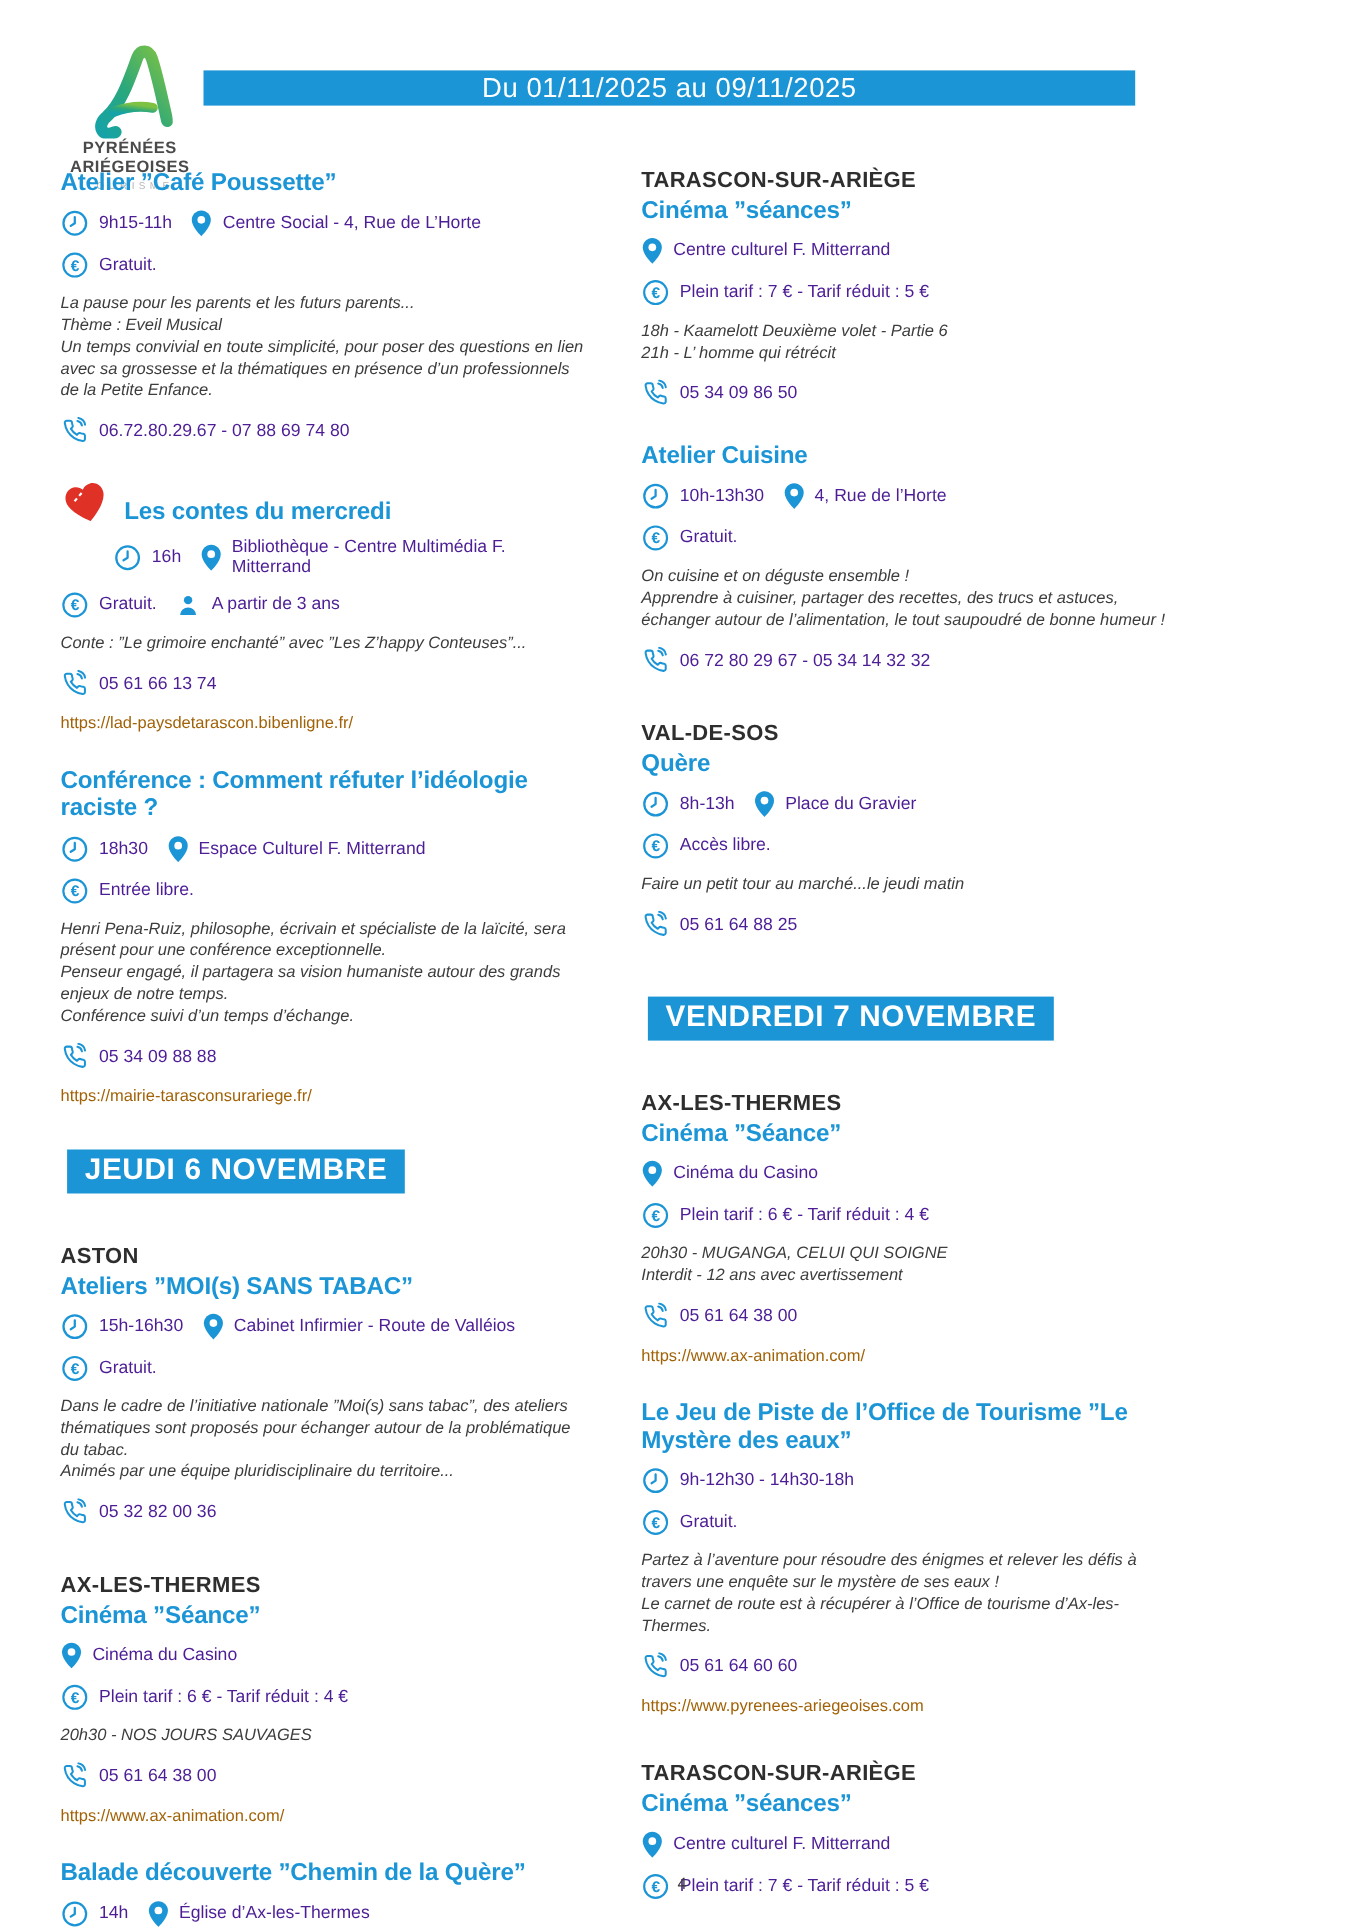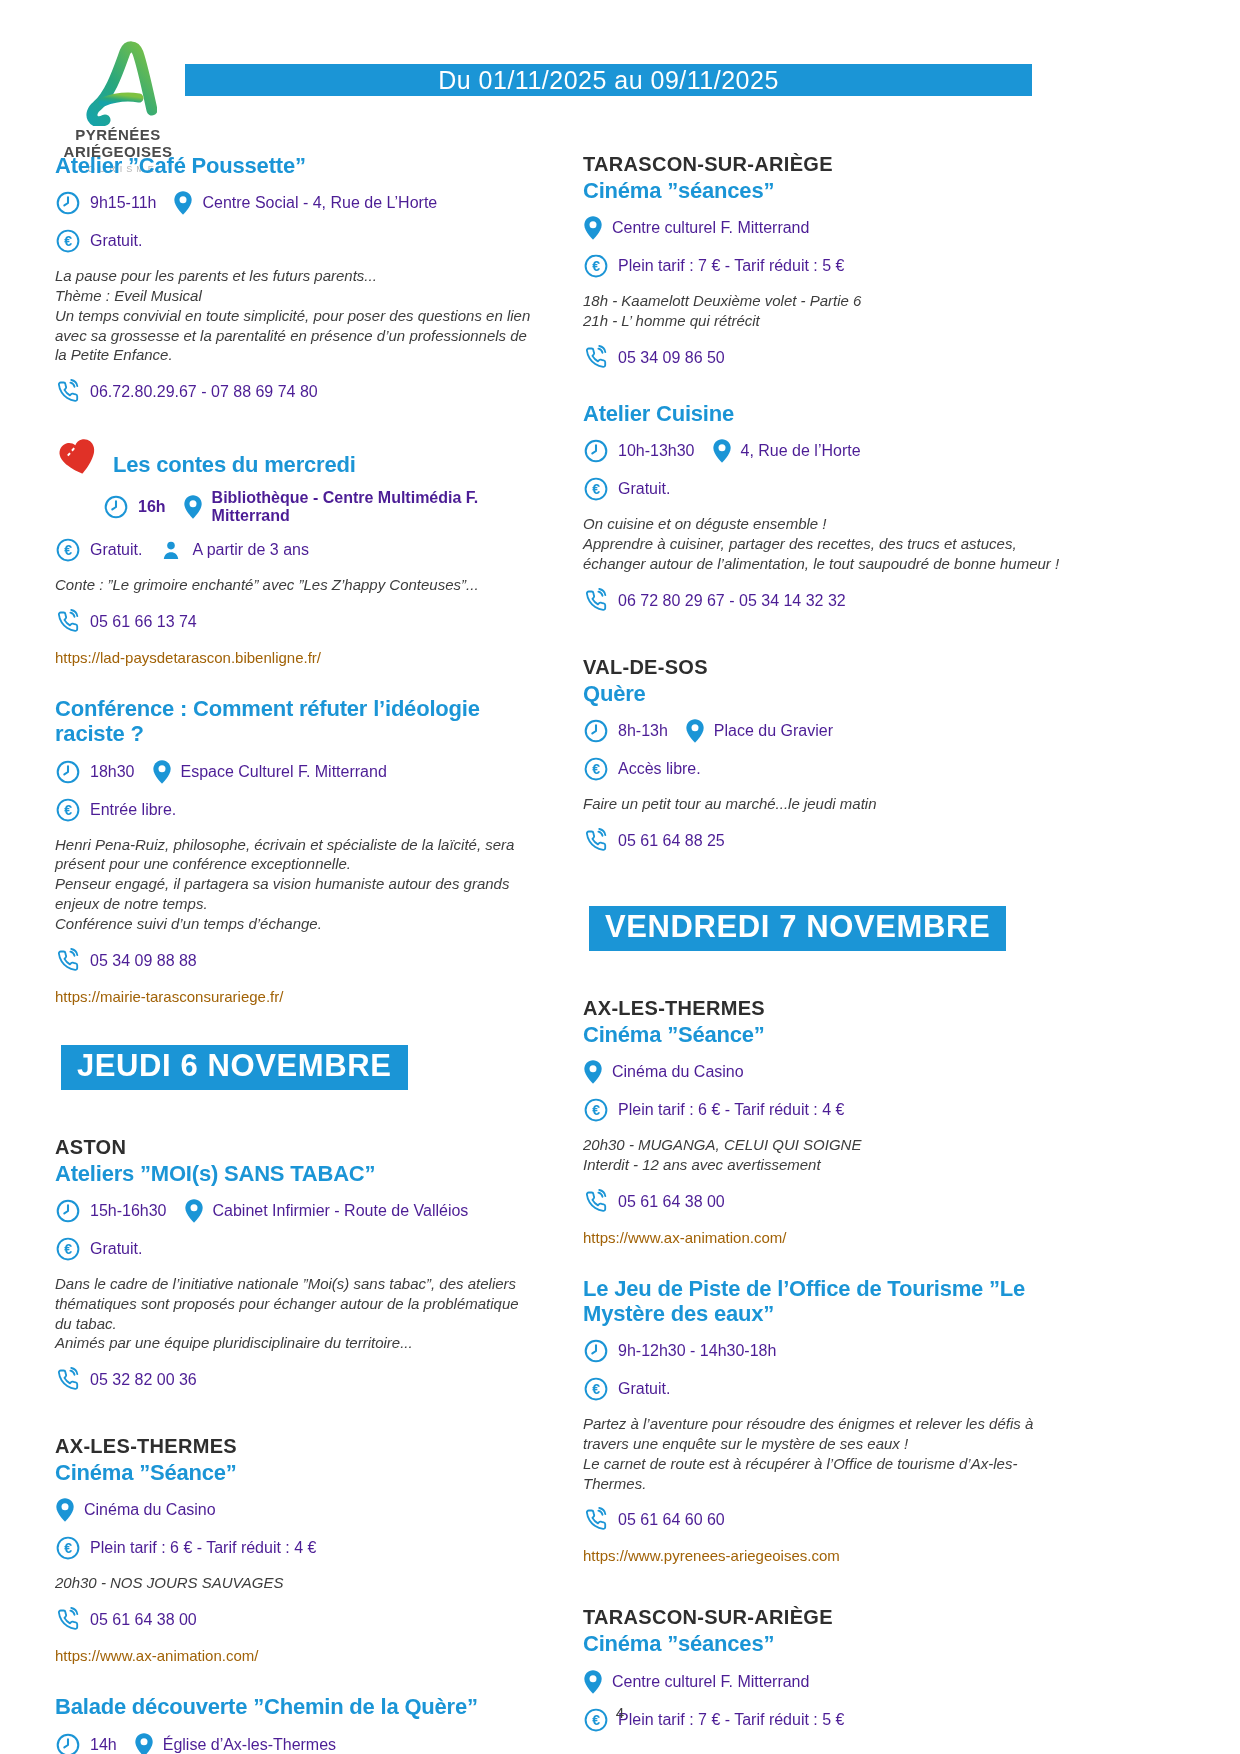--- a/index.html
+++ b/index.html
@@ -30,38 +30,38 @@
   .col > :first-child{margin-top:8px;}
   
   .city{
     font-size:20px;font-weight:800;color:#2e2e2e;
     letter-spacing:.3px;margin:42px 0 0 0;
   }
   .city + .event{margin-top:2px;}
   
   .day-banner{
     display:inline-block;background:var(--blue,#1b95d6);color:#fff;
-    font-size:31px;font-weight:700;letter-spacing:.6px;
+    font-size:27px;font-weight:700;letter-spacing:.6px;
     padding:3px 16px 6px 16px;margin:40px 0 4px 6px;
   }
   
   .event{margin-top:30px;}
   .title-row{display:flex;align-items:flex-end;gap:12px;}
   .event-title{
     margin:0;font-size:22px;font-weight:800;color:var(--blue,#1b95d6);
     letter-spacing:-.2px;line-height:1.15;
   }
   .heart{flex:0 0 auto;display:block;}
   .heart svg{display:block;}
   .line{margin:12px 0;}
   .line.meta{display:flex;align-items:center;gap:9px;min-height:26px;}
   .line.meta .icon{flex:0 0 auto;color:var(--blue,#1b95d6);display:flex;align-items:center;}
   .line.meta .icon svg{display:block;}
   .line.meta .mtext{font-size:16px;color:#4c1d95;margin-right:8px;}
-  .event.has-heart .line.meta.indent{margin-left:48px;font-weight:bold;}
+  .event.has-heart .line.meta.indent{margin-left:48px;}
   .line.desc{
     font-style:italic;font-size:15px;line-height:1.32;color:#3d3d3d;
     white-space:pre-line;margin:10px 0 14px 0;
   }
   .line.url{font-size:15px;color:#a16207;margin:14px 0 0 0;}
   
   .page-number{
     position:absolute;left:0;right:0;top:1704px;
     text-align:center;font-size:15px;color:#3d3d3d;
   }
@@ -114,21 +114,21 @@
           <span class="icon">
             <svg width="26" height="26" viewBox="0 0 24 24">
               <circle cx="12" cy="12" r="9.6" fill="none" stroke="currentColor" stroke-width="1.8"></circle>
               <text x="12.2" y="16.6" text-anchor="middle" font-size="13" font-weight="600" fill="currentColor" font-family="inherit">€</text>
             </svg>
           </span>
           <span class="mtext">Gratuit.</span>
         </div>
         <div class="line desc">La pause pour les parents et les futurs parents...
 Thème : Eveil Musical
-Un temps convivial en toute simplicité, pour poser des questions en lien avec sa grossesse et la parentalité en présence d’un professionnels de la Petite Enfance.</div>
+Un temps convivial en toute simplicité, pour poser des questions en lien avec sa grossesse et la thématiques en présence d’un professionnels de la Petite Enfance.</div>
         <div class="line meta">
           <span class="icon">
             <svg width="26" height="26" viewBox="0 0 24 24" fill="none" stroke="currentColor" stroke-width="1.7" stroke-linecap="round" stroke-linejoin="round">
               <path d="M20.5 15.9v2.6a1.7 1.7 0 0 1-1.9 1.7 16.8 16.8 0 0 1-7.3-2.6 16.6 16.6 0 0 1-5.1-5.1A16.8 16.8 0 0 1 3.6 5.1 1.7 1.7 0 0 1 5.3 3.2h2.6a1.7 1.7 0 0 1 1.7 1.5c.1.8.3 1.7.6 2.4a1.7 1.7 0 0 1-.4 1.8L8.7 10a13.6 13.6 0 0 0 5.1 5.1l1.1-1.1a1.7 1.7 0 0 1 1.8-.4c.7.3 1.6.5 2.4.6a1.7 1.7 0 0 1 1.4 1.7z"></path>
               <path d="M14.2 3.4c1.9.4 3.4 1.9 3.8 3.8"></path>
               <path d="M15 .9c2.9.5 5.1 2.7 5.6 5.6"></path>
             </svg>
           </span>
           <span class="mtext">06.72.80.29.67 - 07 88 69 74 80</span>
         </div>

